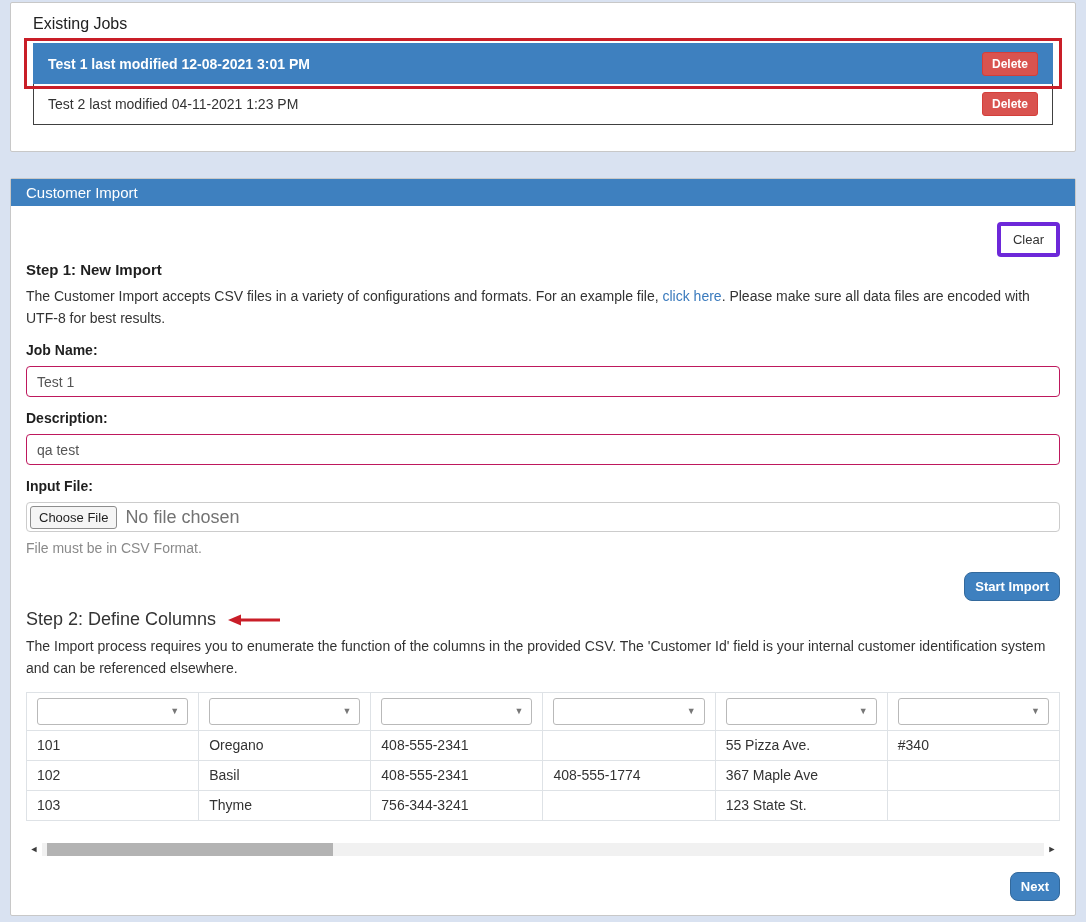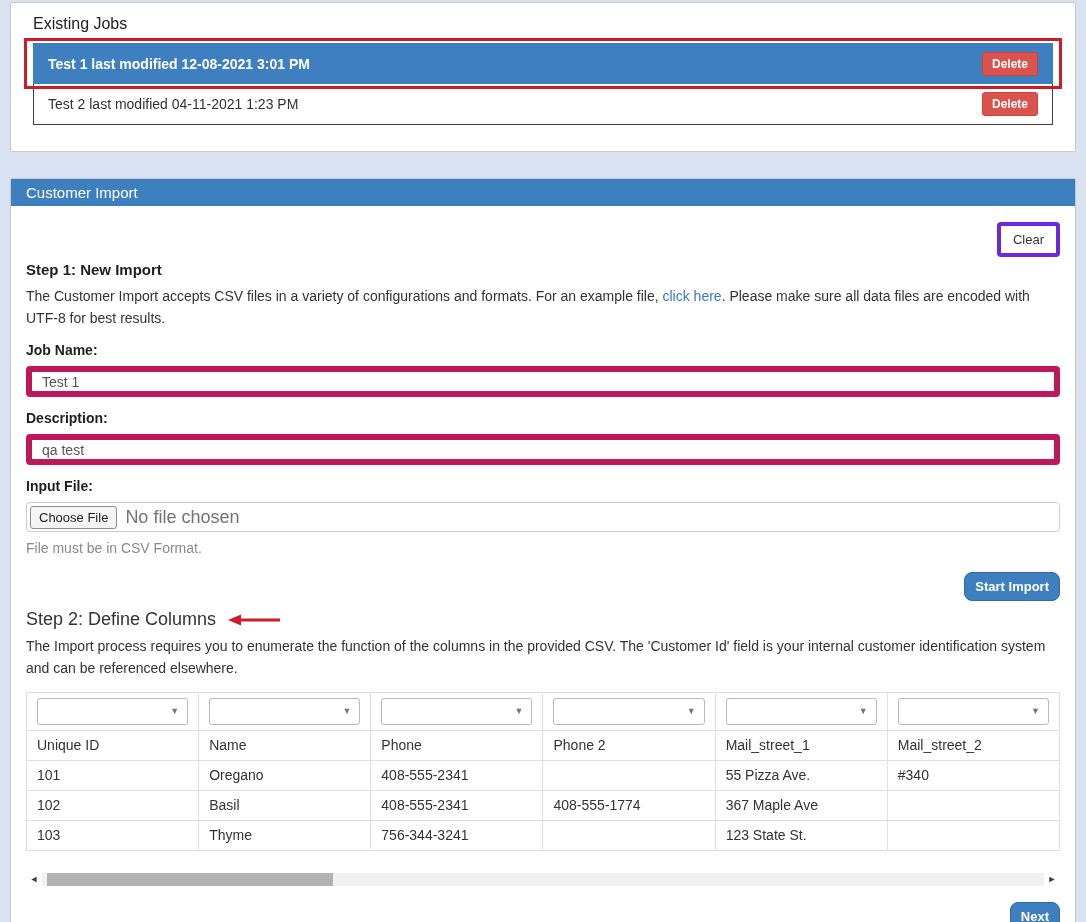--- a/index.html
+++ b/index.html
@@ -46,21 +46,21 @@
     background: #fff; border: 4px solid #6d28d9; border-radius: 4px; padding: 6px 12px;
     font-size: 13px; color: #333; cursor: pointer; font-family: "Liberation Sans", sans-serif;
   }
 
   .step1-title { font-size: 15px; font-weight: bold; color: #1f1f1f; margin: 2px 0 8px; }
   p.desc { font-size: 14px; line-height: 1.55; color: #333; margin-bottom: 12px; }
   a.link { color: #3a7abd; text-decoration: none; cursor: pointer; }
 
   .field-label { display: block; font-weight: bold; font-size: 14px; color: #1f1f1f; margin: 13px 0 8px; }
   input.text-input {
-    width: 100%; height: 31px; border: 6px solid #be185d; border-radius: 4px;
+    width: 100%; height: 31px; border: 1px solid #be185d; border-radius: 4px;
     padding: 0 10px; font-family: "Liberation Sans", sans-serif; font-size: 14px; color: #555;
     background: #fff;
   }
   .file-box {
     width: 100%; height: 30px; border: 1px solid #ccc; border-radius: 4px;
     display: flex; align-items: center; gap: 8px; padding: 0 3px; background: #fff;
   }
   .choose-btn {
     border: 1px solid #8d8d8d; background: #f5f5f5; border-radius: 3px;
     padding: 3px 8px; font-size: 13px; color: #1f1f1f; cursor: pointer;
@@ -191,28 +191,20 @@
                     <span class="chev">▼</span>
                   </div>
                 </td>
             <td class="select-cell">
                   <div class="fake-select">
                     <span class="chev">▼</span>
                   </div>
                 </td>
           </tr>
           <tr>
-            <td>Unique ID</td>
-            <td>Name</td>
-            <td>Phone</td>
-            <td>Phone 2</td>
-            <td>Mail_street_1</td>
-            <td>Mail_street_2</td>
-          </tr>
-          <tr>
             <td>101</td>
             <td>Oregano</td>
             <td>408-555-2341</td>
             <td></td>
             <td>55 Pizza Ave.</td>
             <td>#340</td>
           </tr>
           <tr>
             <td>102</td>
             <td>Basil</td>

